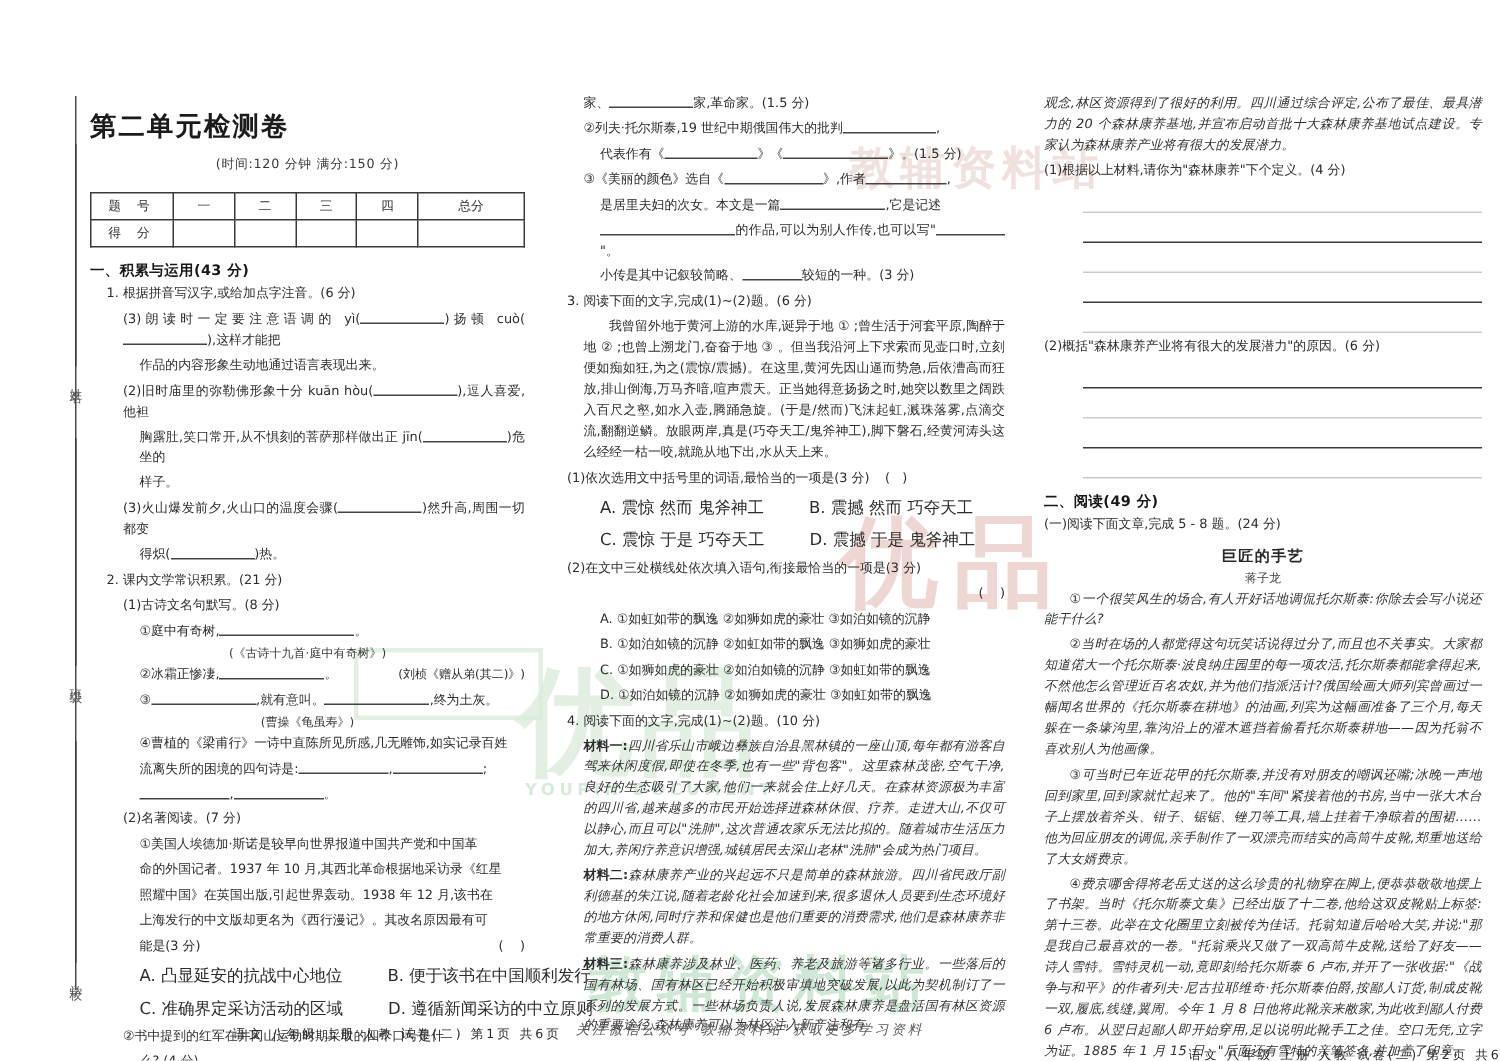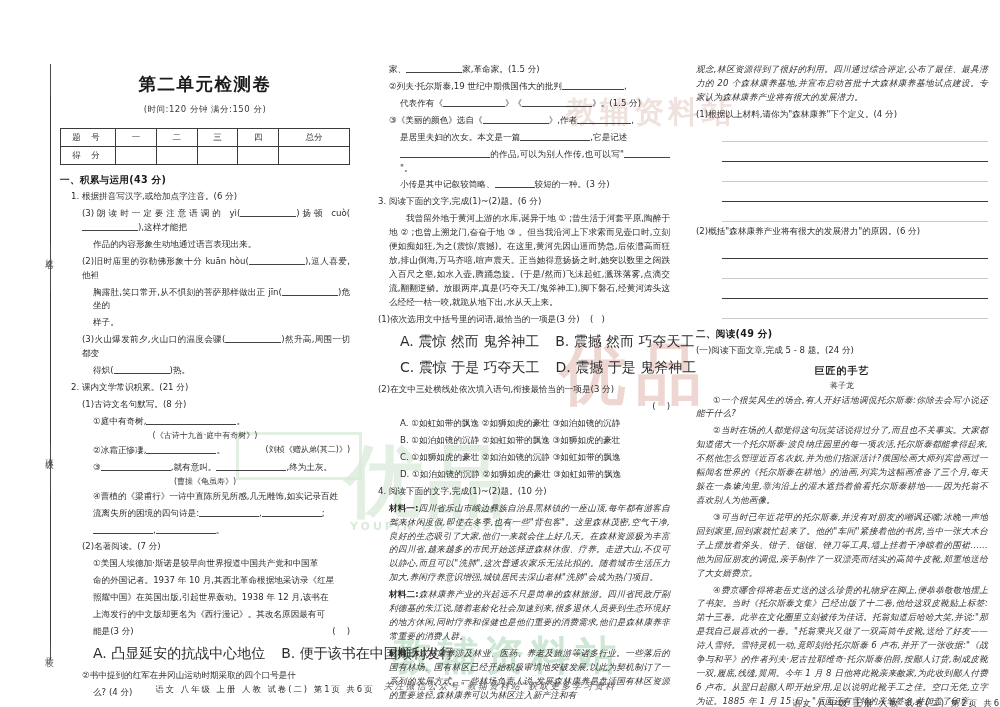--- a/index.html
+++ b/index.html
@@ -30,21 +30,21 @@
   #col3{left:696px;width:292px;}
 
   
   #seal{position:absolute;left:22px;top:96px;width:36px;height:566px;}
   .seal-rule{position:absolute;left:28px;width:1px;background:#3a3a3a;}
   .seal-v{position:absolute;left:22px;writing-mode:vertical-rl;text-orientation:upright;
           font-size:8.5px;letter-spacing:2px;color:#555;white-space:nowrap;}
   #seal-border{position:absolute;left:50px;top:64px;width:1px;height:596px;background:#4a4a4a;}
 
   
-  .title{text-align:center;font-size:17.5px;font-weight:bold;letter-spacing:1.5px;
+  .title{font-size:17.5px;font-weight:bold;letter-spacing:1.5px;
          margin:12px 0 0 0;color:#1d1d1d;}
   .subtitle{text-align:center;font-size:8.5px;margin-top:8px;letter-spacing:.5px;color:#3a3a3a;}
 
   table.score{border-collapse:collapse;margin:12px auto 0 auto;width:100%;}
   table.score td{border:1px solid #3b3b3b;height:15px;font-size:8.5px;text-align:center;color:#333;}
   table.score td.hd{width:52px;letter-spacing:4px;}
   table.score td.thick{border-left:1.6px solid #111;}
 
   .sec{font-size:9.6px;font-weight:bold;margin-top:9px;letter-spacing:.3px;color:#1a1a1a;}
   .p{font-size:8.6px;line-height:1.62;margin-top:3px;text-align:justify;color:#2e2e2e;}
@@ -57,21 +57,21 @@
   .bold{font-weight:bold;}
   .blank{display:inline-block;border-bottom:1px solid #444;min-width:52px;vertical-align:-1px;}
   .blank.w40{min-width:40px;}
   .blank.w70{min-width:70px;}
   .blank.w90{min-width:90px;}
   .pinkblank{display:inline-block;border-bottom:1px solid #444;min-width:56px;
              color:#e0b9b2;font-size:7.5px;text-align:center;vertical-align:-1px;}
   .paren{display:inline-block;min-width:30px;text-align:center;}
   .answerline{border-bottom:1px solid #3b3b3b;height:14px;margin-top:5px;}
   .answerline.faint{border-bottom:1px solid #c9c9c9;}
-  .opts{font-size:14px;line-height:1.7;display:flex;gap:16px;}
+  .opts{font-size:11px;line-height:1.7;display:flex;gap:30px;}
   .opt{white-space:nowrap;}
   .artitle{text-align:center;font-size:10px;font-weight:bold;margin-top:6px;letter-spacing:1px;}
   .arauthor{text-align:center;font-size:8px;margin-top:2px;color:#444;font-family:Liberation Serif, serif;}
   .footer{position:absolute;font-size:8.4px;letter-spacing:2px;text-align:center;width:292px;color:#2c2c2c;}
   #f1{left:60px;top:624px;width:290px;}
   #f2{left:378px;top:638px;}
   #bottomnote{position:absolute;left:0;width:1000px;top:680px;text-align:center;
               font-size:9px;letter-spacing:2px;color:#5a5a5a;font-style:italic;}
 </style>
 </head>
@@ -177,20 +177,24 @@
     <div class="p i3">照耀中国》在英国出版,引起世界轰动。1938 年 12 月,该书在</div>
     <div class="p i3">上海发行的中文版却更名为《西行漫记》。其改名原因最有可</div>
     <div class="p i3">
       <span>能是(3 分)</span>
       <span style="float:right;">(&nbsp;&nbsp;&nbsp;&nbsp;)</span>
     </div>
     <div class="p i3 opts">
       <span class="opt">A. 凸显延安的抗战中心地位</span>
       <span class="opt">B. 便于该书在中国顺利发行</span>
     </div>
+    <div class="p i3 opts">
+      <span class="opt">C. 准确界定采访活动的区域</span>
+      <span class="opt">D. 遵循新闻采访的中立原则</span>
+    </div>
     <div class="p i2">②书中提到的红军在井冈山运动时期采取的四个口号是什</div>
     <div class="p i3">么? (4 分)</div>
 
     <div class="footer" id="f1">语文  八年级  上册  人教  试卷(二)  第1页  共6页</div>
   </div>
 
   <div class="col" id="col2">
 
     <div class="p i1">
       <span>家、</span><span class="pinkblank"></span><span>家,革命家。(1.5 分)</span>

